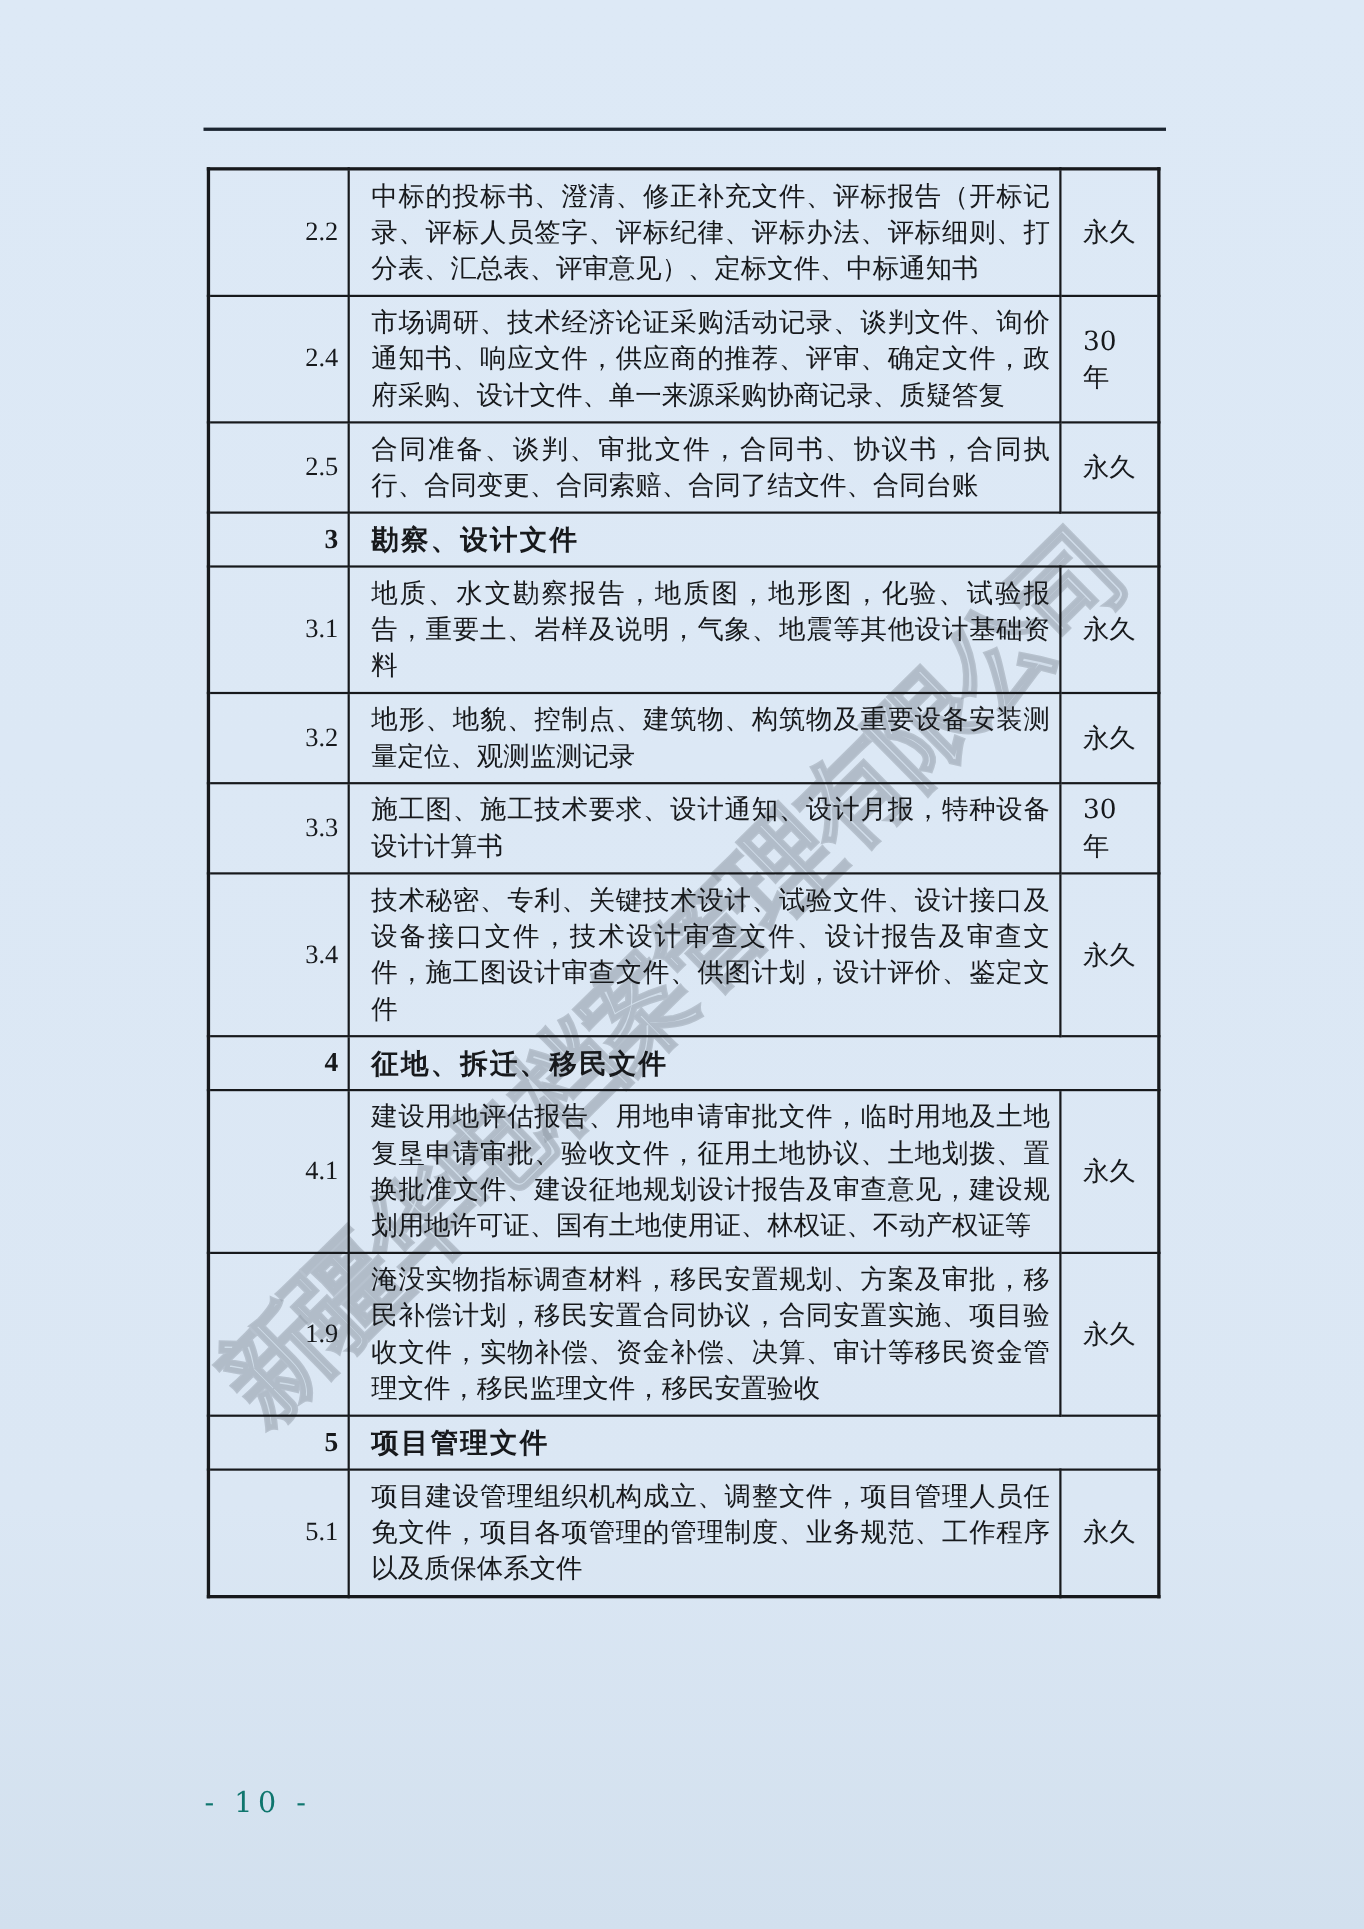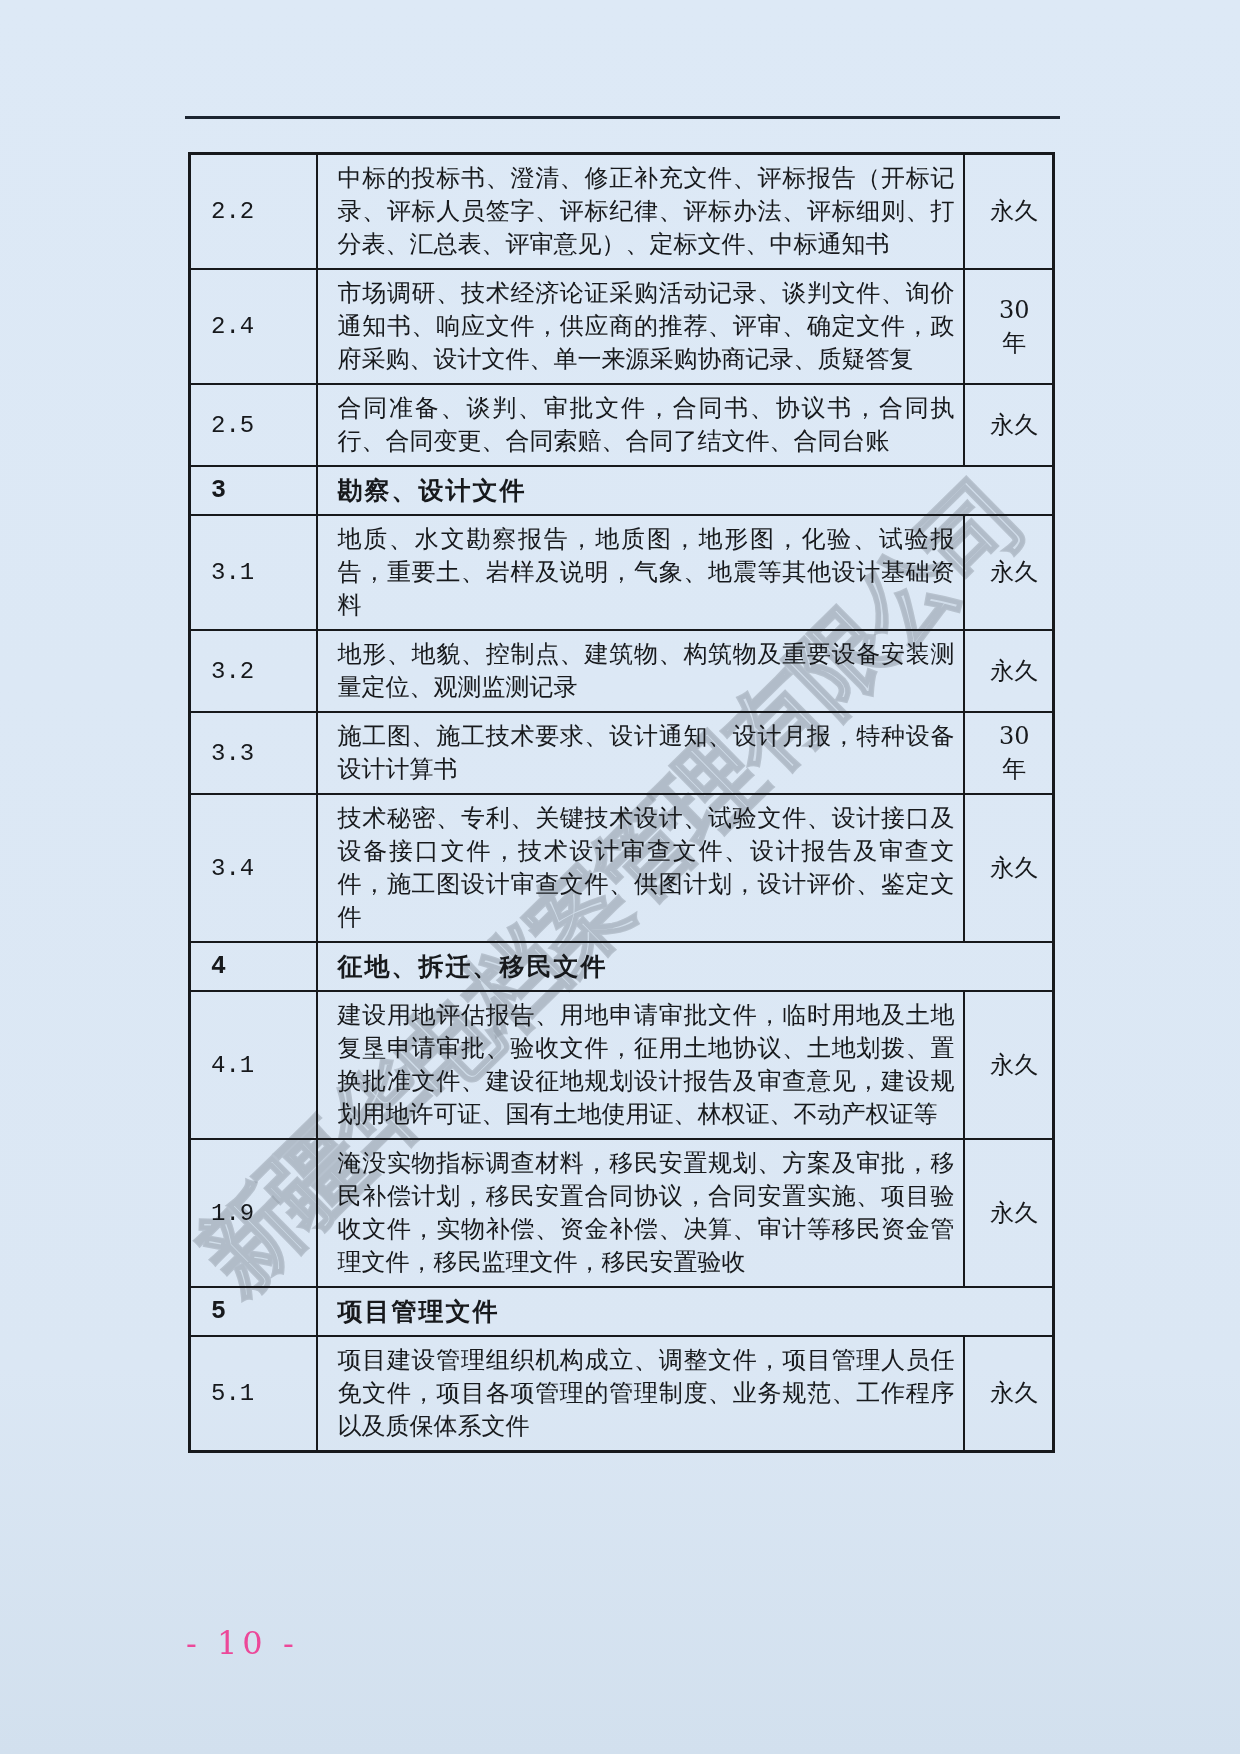--- a/index.html
+++ b/index.html
@@ -40,41 +40,40 @@
     border:2.5px solid #17191c;
   }
   table.retention{border-width:3px;}
   table.retention td{
     font-size:24px;line-height:33px;
     padding:7px 8px 7px 20px;
     vertical-align:middle;
     word-break:break-all;
   }
   td.num{
-    text-align:left;
-    font-family:Liberation Mono, monospace;
+    text-align:right;
+    font-family:Liberation Serif, serif;
     font-size:24px;
   }
   td.content{
     text-align:justify;
     padding-left:14px;padding-right:10px;
   }
   td.retention-cell{
-    text-align:center;
     padding-left:4px;padding-right:4px;
   }
   tr.section td{
     font-weight:bold;
     font-size:25px;
   }
   tr.section td.content{letter-spacing:2px;}
 
   .page-number{
     position:absolute;left:186px;top:1624px;
-    font-size:32px;letter-spacing:5px;color:#ec4899;
+    font-size:26px;letter-spacing:5px;color:#0f766e;
     font-family:"DejaVu Serif","Liberation Serif",serif;
   }
 </style>
 </head>
 <body>
 
 <div class="page">
 
   <div class="top-rule"></div>
 

